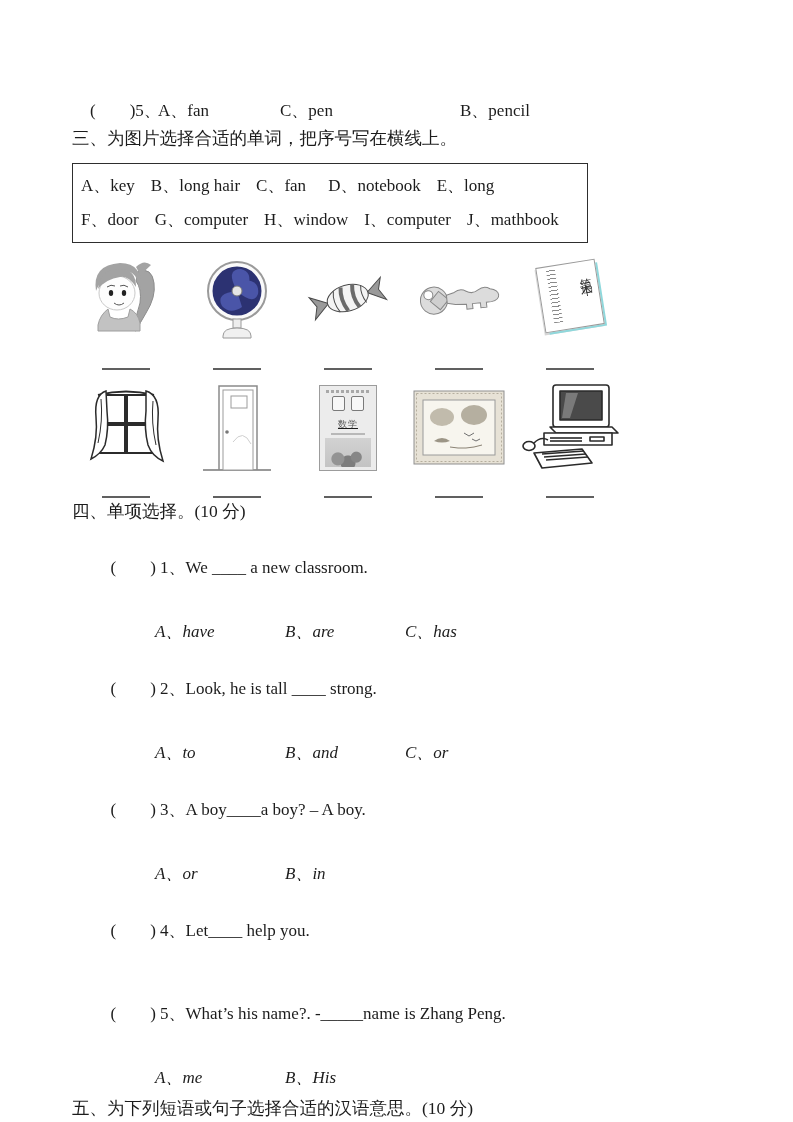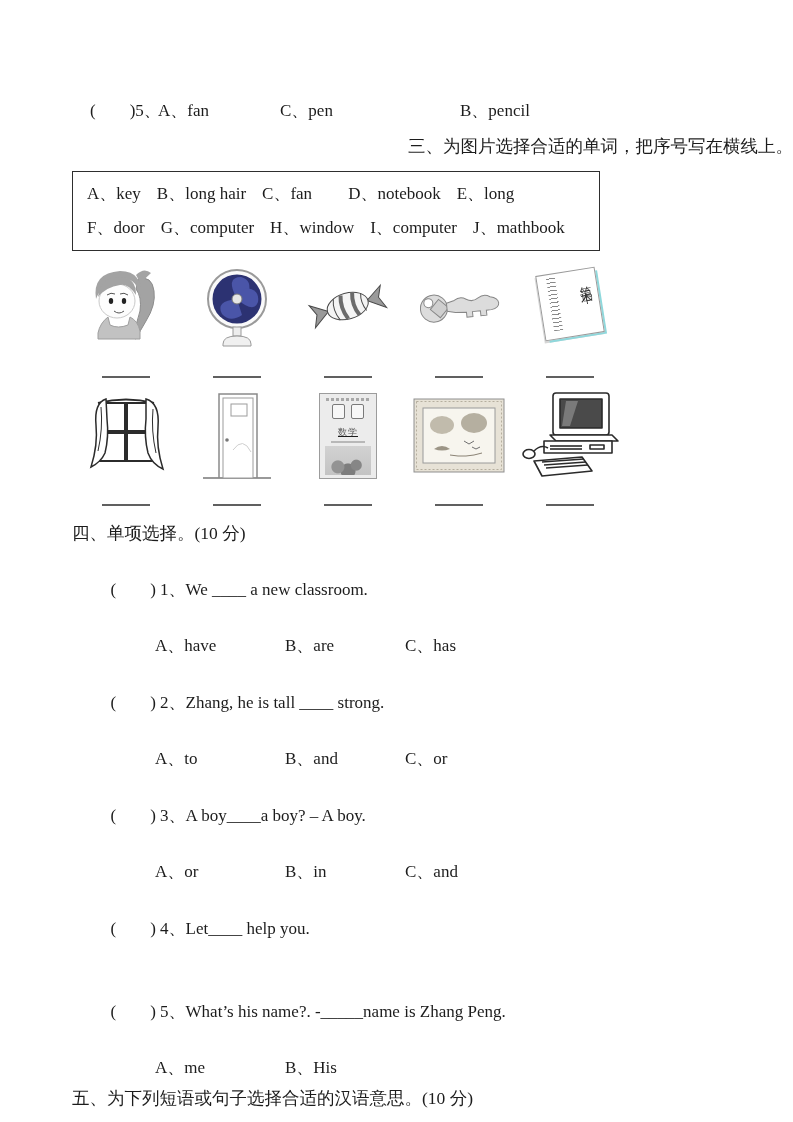--- a/index.html
+++ b/index.html
@@ -15,33 +15,33 @@
   .content{padding-top:98px;}
 
   
   .carry-row{
     margin-left:90px;line-height:26px;
     display:grid;grid-template-columns:68px 122px 180px 1fr;
   }
 
   
   .sec-heading{margin-left:72px;line-height:26px;font-size:17.5px;}
-  .h3{margin-top:9px;text-align:right;}
-  .h4{margin-top:14px;}
+  .h3{margin-top:1px;}
+  .h4{margin-top:0;}
   .h5{margin-top:4px;}
 
   
   .word-box{
     margin-left:72px;margin-top:12px;width:498px;
     border:1.6px solid #2e2e2e;
-    padding:5px 14px;
+    padding:5px 8px;
   }
   .word-line{display:flex;column-gap:16px;line-height:34px;white-space:nowrap;}
   .word-line .wb-item{display:inline-block;}
-  .word-line.l1 .wb-item:nth-child(4){margin-left:20px;}
+  .word-line.l1 .wb-item:nth-child(4){margin-left:6px;}
 
   
   .pic-grid{
     margin-left:72px;width:552px;
     display:grid;grid-template-columns:repeat(5,1fr);
     column-gap:4px;
   }
   .pg1{margin-top:11px;}
   .pg2{margin-top:12px;text-decoration:underline;}
   .pic-cell{display:flex;flex-direction:column;align-items:center;}
@@ -90,22 +90,22 @@
       radial-gradient(circle at 28% 72%, #939393 6px, transparent 7px),
       radial-gradient(circle at 68% 66%, #868686 5px, transparent 6px),
       radial-gradient(circle at 50% 86%, #7d7d7d 7px, transparent 8px),
       linear-gradient(#d2d2d2,#c3c3c3);
   }
 
   
   .q-stem{margin-left:85px;margin-top:5px;line-height:26px;white-space:pre-wrap;}
   .q-stem .marker{display:inline-block;min-width:66px;}
   .q-opts{
-    margin-left:155px;margin-top:4px;line-height:26px;
-    display:grid;grid-template-columns:130px 120px 1fr;
+    margin-left:155px;margin-top:12px;line-height:26px;
+    display:grid;grid-template-columns:130px 120px 1fr;font-style:italic;
   }
   svg{display:block;}
 </style>
 </head>
 <body>
 
 <div class="page">
   <div class="content">
 
     <div class="carry-row">
@@ -310,35 +310,34 @@
     <div class="q-stem">
       <span class="marker">(　　) 1、</span><span>We ____ a new classroom.</span>
     </div>
     <div class="q-opts">
       <span>A、have</span>
       <span>B、are</span>
       <span>C、has</span>
     </div>
 
     <div class="q-stem">
-      <span class="marker">(　　) 2、</span><span>Zhang, he is tall ____ strong.</span>
+      <span class="marker">(　　) 2、</span><span>Look, he is tall ____ strong.</span>
     </div>
     <div class="q-opts">
       <span>A、to</span>
       <span>B、and</span>
       <span>C、or</span>
     </div>
 
     <div class="q-stem">
       <span class="marker">(　　) 3、</span><span>A boy____a boy? – A boy.</span>
     </div>
     <div class="q-opts">
       <span>A、or</span>
       <span>B、in</span>
-      <span>C、and</span>
     </div>
 
     <div class="q-stem">
       <span class="marker">(　　) 4、</span><span>Let____ help you.</span>
     </div>
 
     <div class="q-stem">
       <span class="marker">(　　) 5、</span><span>What’s his name?. -_____name is Zhang Peng.</span>
     </div>
     <div class="q-opts">

